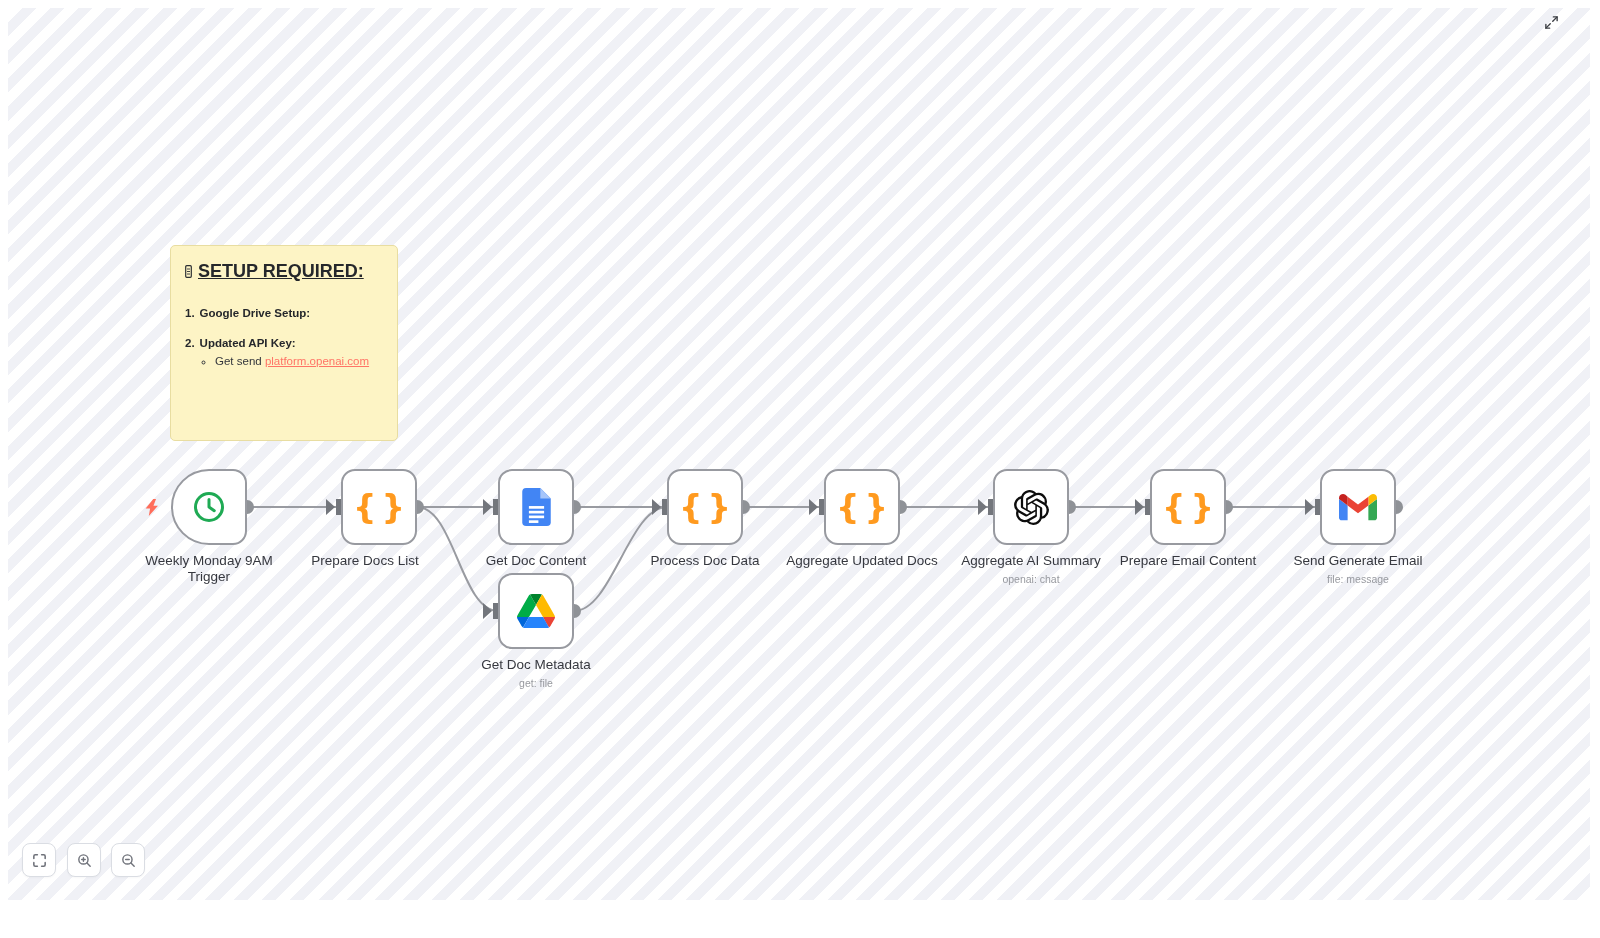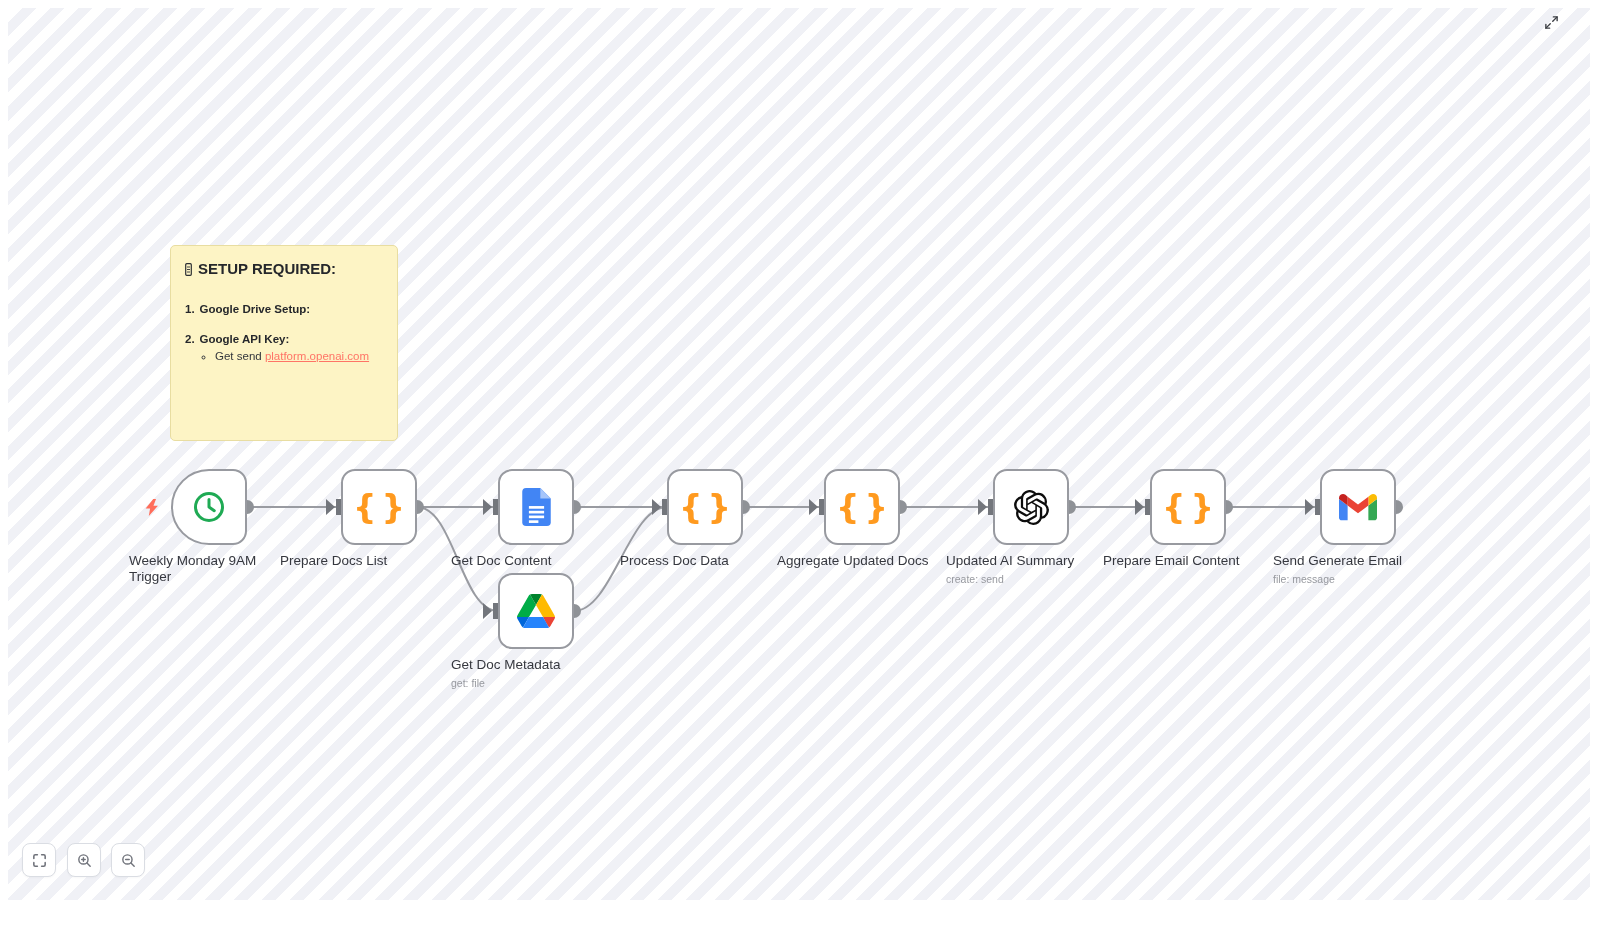--- a/index.html
+++ b/index.html
@@ -21,37 +21,37 @@
     border-radius:14px; display:flex; align-items:center; justify-content:center;
     cursor:pointer;
   }
   .node.trigger { border-radius:38px 14px 14px 38px; }
 
   .braces-icon { color:var(--braces, #ff9a1f); font-weight:bold;
     font-size:33px; letter-spacing:5px; line-height:1; padding-left:5px;
     font-family:"DejaVu Sans", sans-serif; }
   .braces-icon::before { content:"{}"; }
 
-  .node-caption { position:absolute; text-align:left; }
+  .node-caption { position:absolute; text-align:center; }
   .node-caption .lbl { font-size:13.5px; font-weight:500; color:var(--label, #36383f);
     line-height:1.2; }
   .node-caption .sub { font-size:10.5px; color:var(--sublabel, #97999f);
     margin-top:4px; }
   .node-caption .sub:empty { display:none; }
 
   
   .sticky {
     position:absolute; left:162px; top:237px; width:228px; height:196px;
     background:var(--sticky-bg, #fdf4c5);
     border:1px solid var(--sticky-border, #e8dda1);
     border-radius:5px; padding:13px 14px; overflow:hidden;
     color:#33363c; font-size:11.5px; line-height:1.38; cursor:pointer;
   }
   .sticky-title { display:flex; align-items:center; gap:6px;
-    font-size:15px; font-weight:bold; color:#25272b; margin-bottom:22px; }
+    font-size:18px; font-weight:bold; color:#25272b; margin-bottom:22px;text-decoration:underline; }
   .sticky-section { display:flex; gap:5px; font-weight:bold; color:#25272b;
     font-size:11.5px; }
   .sticky ul { margin:2px 0 0 30px; list-style:circle outside; }
   .sticky li { margin-bottom:1px; color:#33363c; font-weight:normal; }
   .sticky .gap { height:14px; }
   .note-link { color:var(--link, #ff7466); cursor:pointer;text-decoration:underline; }
 
   
   .ctrl-btn {
     position:absolute; width:34px; height:34px; background:#ffffff;
@@ -123,21 +123,21 @@
 
     <div class="sticky-section">
       <span>1.</span>
       <span>Google Drive Setup:</span>
     </div>
 
     <div class="gap"></div>
 
     <div class="sticky-section">
       <span>2.</span>
-      <span>Google API Key:</span>
+      <span>Updated API Key:</span>
     </div>
     <ul>
       <li><span>Get send </span><span class="note-link">platform.openai.com</span></li>
     </ul>
   </div>
 
   <div class="node trigger" style="left:163px;top:461px">
     <svg width="36" height="36" viewBox="0 0 24 24" fill="none" stroke="#1faa54" stroke-width="2" stroke-linecap="round" stroke-linejoin="round">
       <circle cx="12" cy="12" r="9"></circle>
         <path d="M12 7v5l3.5 2.5"></path>
@@ -203,22 +203,22 @@
     <div class="lbl">Aggregate Updated Docs</div>
 
   </div>
 
   <div class="node" style="left:985px;top:461px">
     <svg width="35" height="35" viewBox="0 0 24 24" fill="#0d0d0d">
       <path d="M22.2819 9.8211a5.9847 5.9847 0 0 0-.5157-4.9108 6.0462 6.0462 0 0 0-6.5098-2.9A6.0651 6.0651 0 0 0 4.9807 4.1818a5.9847 5.9847 0 0 0-3.9977 2.9 6.0462 6.0462 0 0 0 .7427 7.0966 5.98 5.98 0 0 0 .511 4.9107 6.051 6.051 0 0 0 6.5146 2.9001A5.9847 5.9847 0 0 0 13.2599 24a6.0557 6.0557 0 0 0 5.7718-4.2058 5.9894 5.9894 0 0 0 3.9977-2.9001 6.0557 6.0557 0 0 0-.7475-7.073zm-9.022 12.6081a4.4755 4.4755 0 0 1-2.8764-1.0408l.1419-.0804 4.7783-2.7582a.7948.7948 0 0 0 .3927-.6813v-6.7369l2.02 1.1686a.071.071 0 0 1 .038.0615v5.5826a4.504 4.504 0 0 1-4.4945 4.4849zm-9.6607-4.1254a4.4708 4.4708 0 0 1-.5346-3.0137l.142.0852 4.783 2.7582a.7712.7712 0 0 0 .7806 0l5.8428-3.3685v2.3324a.0804.0804 0 0 1-.0332.0615L9.74 19.9502a4.4992 4.4992 0 0 1-6.1408-1.6464zM2.3408 7.8956a4.485 4.485 0 0 1 2.3655-1.9728V11.6a.7664.7664 0 0 0 .3879.6765l5.8144 3.3543-2.0201 1.1685a.0757.0757 0 0 1-.071 0l-4.8303-2.7865A4.504 4.504 0 0 1 2.3408 7.8956zm16.5963 3.8558L13.1038 8.364l2.0154-1.1638a.0757.0757 0 0 1 .071 0l4.8303 2.7913a4.4944 4.4944 0 0 1-.6765 8.1042v-5.6772a.79.79 0 0 0-.407-.667zm2.0107-3.0231l-.142-.0852-4.7735-2.7818a.7759.7759 0 0 0-.7854 0L9.409 9.2297V6.8974a.0662.0662 0 0 1 .0284-.0615l4.8303-2.7866a4.4992 4.4992 0 0 1 6.6802 4.66zM8.3065 12.863l-2.02-1.1638a.0804.0804 0 0 1-.038-.0567V6.0742a4.4992 4.4992 0 0 1 7.3757-3.4537l-.142.0805L8.704 5.459a.7948.7948 0 0 0-.3927.6813zm1.0976-2.3654l2.602-1.4998 2.6069 1.4998v2.9994l-2.5974 1.4997-2.6067-1.4997z"></path>
     </svg>
   </div>
   <div class="node-caption" style="left:938px;top:545px;width:170px">
-    <div class="lbl">Updated AI Summary</div>
-    <div class="sub">create: send</div>
+    <div class="lbl">Aggregate AI Summary</div>
+    <div class="sub">openai: chat</div>
   </div>
 
   <div class="node" style="left:1142px;top:461px">
     <span class="braces-icon"></span>
   </div>
   <div class="node-caption" style="left:1095px;top:545px;width:170px">
     <div class="lbl">Prepare Email Content</div>
 
   </div>
 

